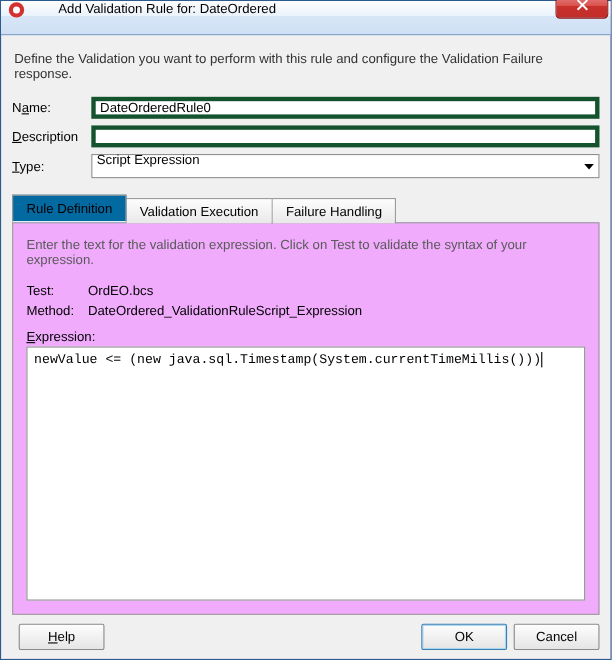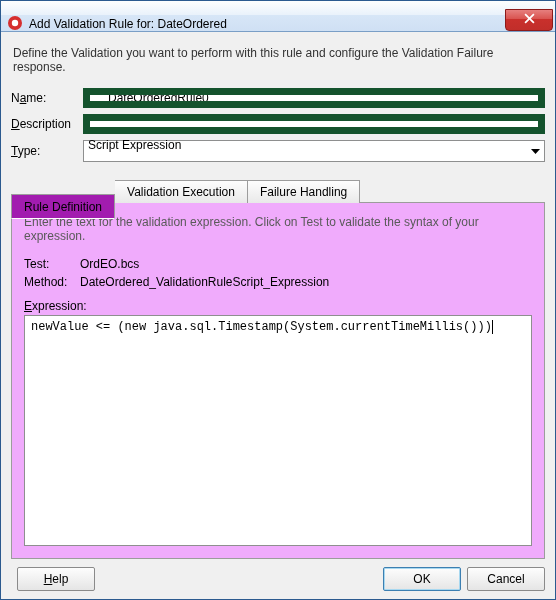--- a/index.html
+++ b/index.html
@@ -1,34 +1,34 @@
 <!DOCTYPE html>
 <html><head>
 <meta charset="utf-8">
 <style>
   html,body{margin:0;padding:0;font-family:"Segoe UI",Tahoma,sans-serif;font-size:12px;color:#000;background:#5b7aa0;}
   .window{width:556px;height:600px;box-sizing:border-box;border:1px solid #2b5a8f;background:#f0f0f0;display:flex;flex-direction:column;box-shadow:0 0 6px rgba(0,0,0,.3);}
-  .titlebar{height:30px;background:linear-gradient(to bottom,#fdfefe 0%,#eaf2fb 45%,#d7e6f7 46%,#cfe0f4 100%);display:flex;align-items:flex-end;padding:0 2px 0 6px;border-bottom:1px solid #7a9ec6;}
+  .titlebar{height:30px;background:linear-gradient(to bottom,#fdfefe 0%,#eaf2fb 45%,#d7e6f7 46%,#cfe0f4 100%);display:flex;align-items:flex-start;padding:0 2px 0 6px;border-bottom:1px solid #7a9ec6;gap:24px;}
   .titlebar .app-icon{width:16px;height:16px;margin-right:6px;flex:none;}
   .titlebar .title{flex:1;color:#000;font-size:12px;white-space:nowrap;overflow:hidden;}
   .titlebar .close{width:46px;height:20px;border-radius:0 0 4px 4px;background:linear-gradient(to bottom,#e67f7e 0%,#d9534f 45%,#c9302c 46%,#c12e2a 100%);border:1px solid #8b1a1a;display:flex;align-items:center;justify-content:center;margin-top:-6px;}
   .titlebar .close svg{width:11px;height:11px;}
   .client{flex:1;display:flex;flex-direction:column;padding:10px 10px 8px 10px;box-sizing:border-box;}
   .intro{color:#333;margin:4px 2px 14px 2px;}
   .form-row{display:flex;align-items:center;margin-bottom:6px;}
   .form-row .label{width:72px;color:#000;}
   .form-row .label .ul{text-decoration:underline;}
-  .text-input{flex:1;height:20px;border:7px solid #14532d;background:#fff;padding:1px 18px;font:inherit;box-sizing:border-box;}
+  .text-input{flex:1;height:20px;border:4px solid #14532d;background:#fff;padding:1px 4px;font:inherit;box-sizing:border-box;}
   .select{flex:1;height:22px;border:1px solid #8e8f8f;background:#fff;position:relative;display:flex;align-items:center;padding:0 18px 12px 4px;box-sizing:border-box;}
   .select .caret{position:absolute;right:4px;top:50%;transform:translateY(-50%);}
   .tabs-wrap{margin-top:10px;flex:1;display:flex;flex-direction:column;}
   .tab-strip{display:flex;align-items:flex-end;position:relative;height:24px;}
   .tab{height:22px;padding:0 12px;display:flex;align-items:center;border:1px solid #9c9c9c;background:linear-gradient(to bottom,#fdfdfd,#e9e9e9);margin-right:0;position:relative;top:1px;font-size:12px;color:#000;border-bottom:none;}
   .tab + .tab{border-left:none;}
-  .tab.active{background:#a21caf;height:23px;top:17px;z-index:2;border-bottom:1px solid #fff;}
+  .tab.active{background:#0369a1;height:23px;top:0;z-index:2;border-bottom:1px solid #fff;}
   .tab-panel{flex:1;border:1px solid #9c9c9c;background:#f0abfc;padding:10px 12px 12px 12px;display:flex;flex-direction:column;}
   .panel-intro{color:#5a5a5a;margin:2px 0 14px 0;}
   .kv{display:flex;margin-bottom:4px;font-size:12px;}
   .kv .k{width:56px;}
   .expr-label{margin-top:6px;margin-bottom:2px;}
   .expr-label .ul{text-decoration:underline;}
   .code-area{flex:1;border:1px solid #8e8f8f;background:#fff;padding:4px 6px;font-family:"Courier New",monospace;font-size:12px;white-space:pre;overflow:auto;position:relative;}
   .code-line{display:inline;}
   .caret-bar{display:inline-block;width:1px;height:14px;background:#000;vertical-align:text-bottom;margin-left:0;}
   .button-row{display:flex;align-items:center;margin-top:8px;}

